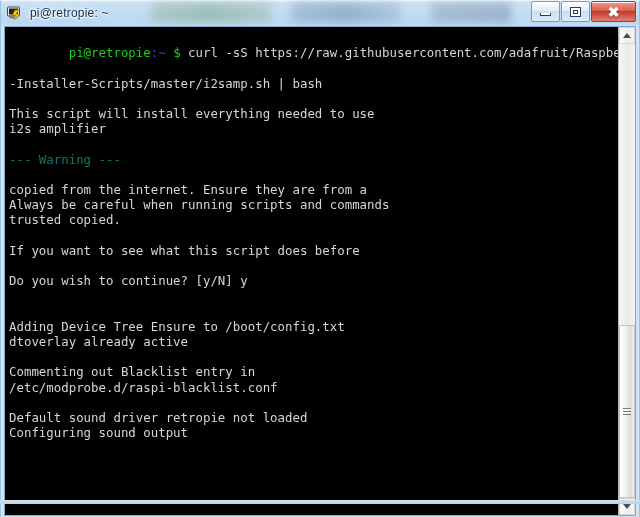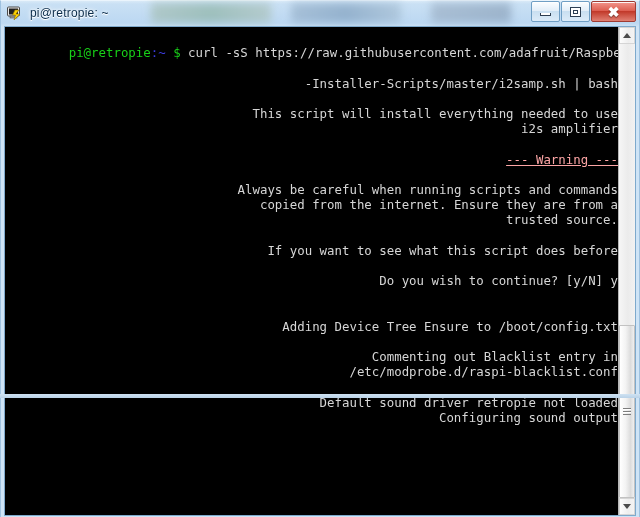--- a/index.html
+++ b/index.html
@@ -10,23 +10,22 @@
     height: 517px;
     overflow: hidden;
     font-family: "Liberation Sans", sans-serif;
   }
 
   #window {
     position: absolute;
     left: 0;
     top: 0;
     width: 640px;
-    height: 398px;
-    box-sizing: border-box;
-    text-align: right;
+    height: 504px;
+    box-sizing: border-box;
   }
 
   
   .frame-glass {
     position: absolute;
     left: 0; top: 0;
     width: 640px;
     height: 517px;
     background: linear-gradient(to bottom,
         #d8e9f7 0px, #c9e0f4 3px, #bcd8f2 22px, #cfe4f6 26px);
@@ -158,21 +157,21 @@
     font-family: "DejaVu Sans Mono", "Liberation Mono", monospace;
     font-size: 12.4px;
     line-height: 15.2px;
     color: #cfcfcf;
     white-space: pre;
     letter-spacing: 0px;
   }
   .c-white  { color: #d6d6d6; }
   .c-green  { color: #18d018; }
   .c-blue   { color: #3b3bdf; }
-  .c-dred   { color: #fca5a5; text-decoration: underline; }
+  .c-dred   { color: #0f766e; }
 
   
   .term-scrollbar {
     width: 17px;
     flex: none;
     background: #f0f0f0;
     border-left: 1px solid #b7b7b7;
     position: relative;
     box-sizing: border-box;
     background: linear-gradient(to right, #f6f6f6, #ebebeb 55%, #f2f2f2);
@@ -271,30 +270,31 @@
         <span class="c-green">pi@retropie</span><span class="c-blue">:</span><span class="c-blue">~</span><span class="c-green"> </span><span class="c-green">$</span><span class="c-white"> curl -sS https://raw.githubusercontent.com/adafruit/Raspberry-Pi</span>
       </div>
       <div id="term-body">
           <div class="term-line"><span class="c-white">-Installer-Scripts/master/i2samp.sh | bash</span></div>
           <div class="term-line"><span class="c-white">&nbsp;</span></div>
           <div class="term-line"><span class="c-white">This script will install everything needed to use</span></div>
           <div class="term-line"><span class="c-white">i2s amplifier</span></div>
           <div class="term-line"><span class="c-white">&nbsp;</span></div>
           <div class="term-line"><span class="c-dred">--- Warning ---</span></div>
           <div class="term-line"><span class="c-white">&nbsp;</span></div>
+          <div class="term-line"><span class="c-white">copied from the internet. Ensure they are from a</span></div>
           <div class="term-line"><span class="c-white">Always be careful when running scripts and commands</span></div>
-          <div class="term-line"><span class="c-white">copied from the internet. Ensure they are from a</span></div>
-          <div class="term-line"><span class="c-white">trusted source.</span></div>
+          <div class="term-line"><span class="c-white">trusted copied.</span></div>
           <div class="term-line"><span class="c-white">&nbsp;</span></div>
           <div class="term-line"><span class="c-white">If you want to see what this script does before</span></div>
           <div class="term-line"><span class="c-white">&nbsp;</span></div>
           <div class="term-line"><span class="c-white">Do you wish to continue? [y/N] y</span></div>
           <div class="term-line"><span class="c-white">&nbsp;</span></div>
           <div class="term-line"><span class="c-white">&nbsp;</span></div>
           <div class="term-line"><span class="c-white">Adding Device Tree Ensure to /boot/config.txt</span></div>
+          <div class="term-line"><span class="c-white">dtoverlay already active</span></div>
           <div class="term-line"><span class="c-white">&nbsp;</span></div>
           <div class="term-line"><span class="c-white">Commenting out Blacklist entry in</span></div>
           <div class="term-line"><span class="c-white">/etc/modprobe.d/raspi-blacklist.conf</span></div>
           <div class="term-line"><span class="c-white">&nbsp;</span></div>
           <div class="term-line"><span class="c-white">Default sound driver retropie not loaded</span></div>
           <div class="term-line"><span class="c-white">Configuring sound output</span></div>
           <div class="term-line"><span class="c-white">&nbsp;</span></div>
         </div>
 
     </div>

